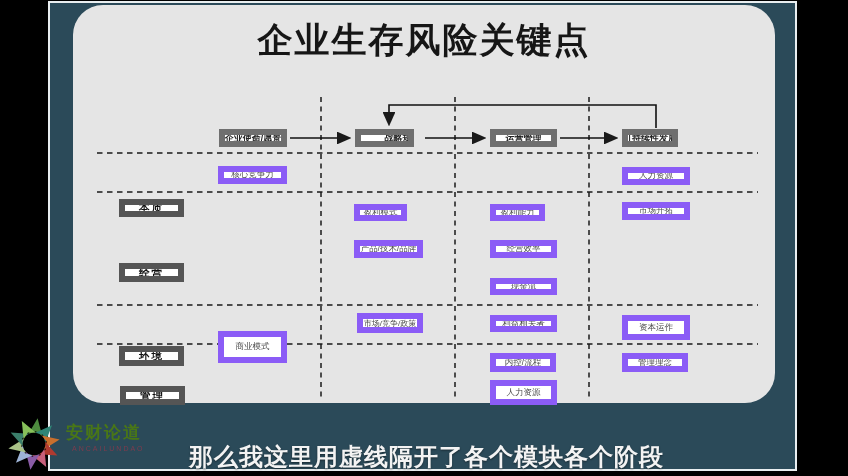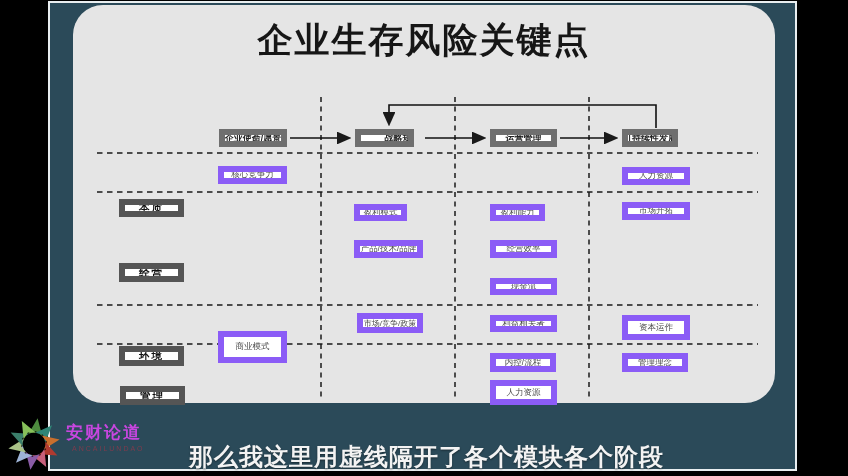--- a/index.html
+++ b/index.html
@@ -70,21 +70,21 @@
     position:absolute; left:52px; top:441px; width:749px;
     text-align:center; font-size:24px; font-weight:600; color:#f3f3f3;
     text-shadow:0 1px 2px rgba(0,0,0,.45); letter-spacing:1px;
   }
 
   
   .logo { position:absolute; left:6px; top:414px; width:190px; height:58px; }
   .logo svg { position:absolute; left:0; top:2px; }
   .brand-name {
     position:absolute; left:60px; top:7px;
-    font-size:17px; font-weight:bold; color:#d946ef; letter-spacing:2px; opacity:.9;
+    font-size:17px; font-weight:bold; color:#4d7c0f; letter-spacing:2px; opacity:.9;
   }
   .brand-tagline {
     position:absolute; left:66px; top:31px;
     font-size:7px; color:#93374a; letter-spacing:2px; opacity:.8;
   }
 </style>
 </head>
 <body>
 
 <div class="video-frame"></div>

